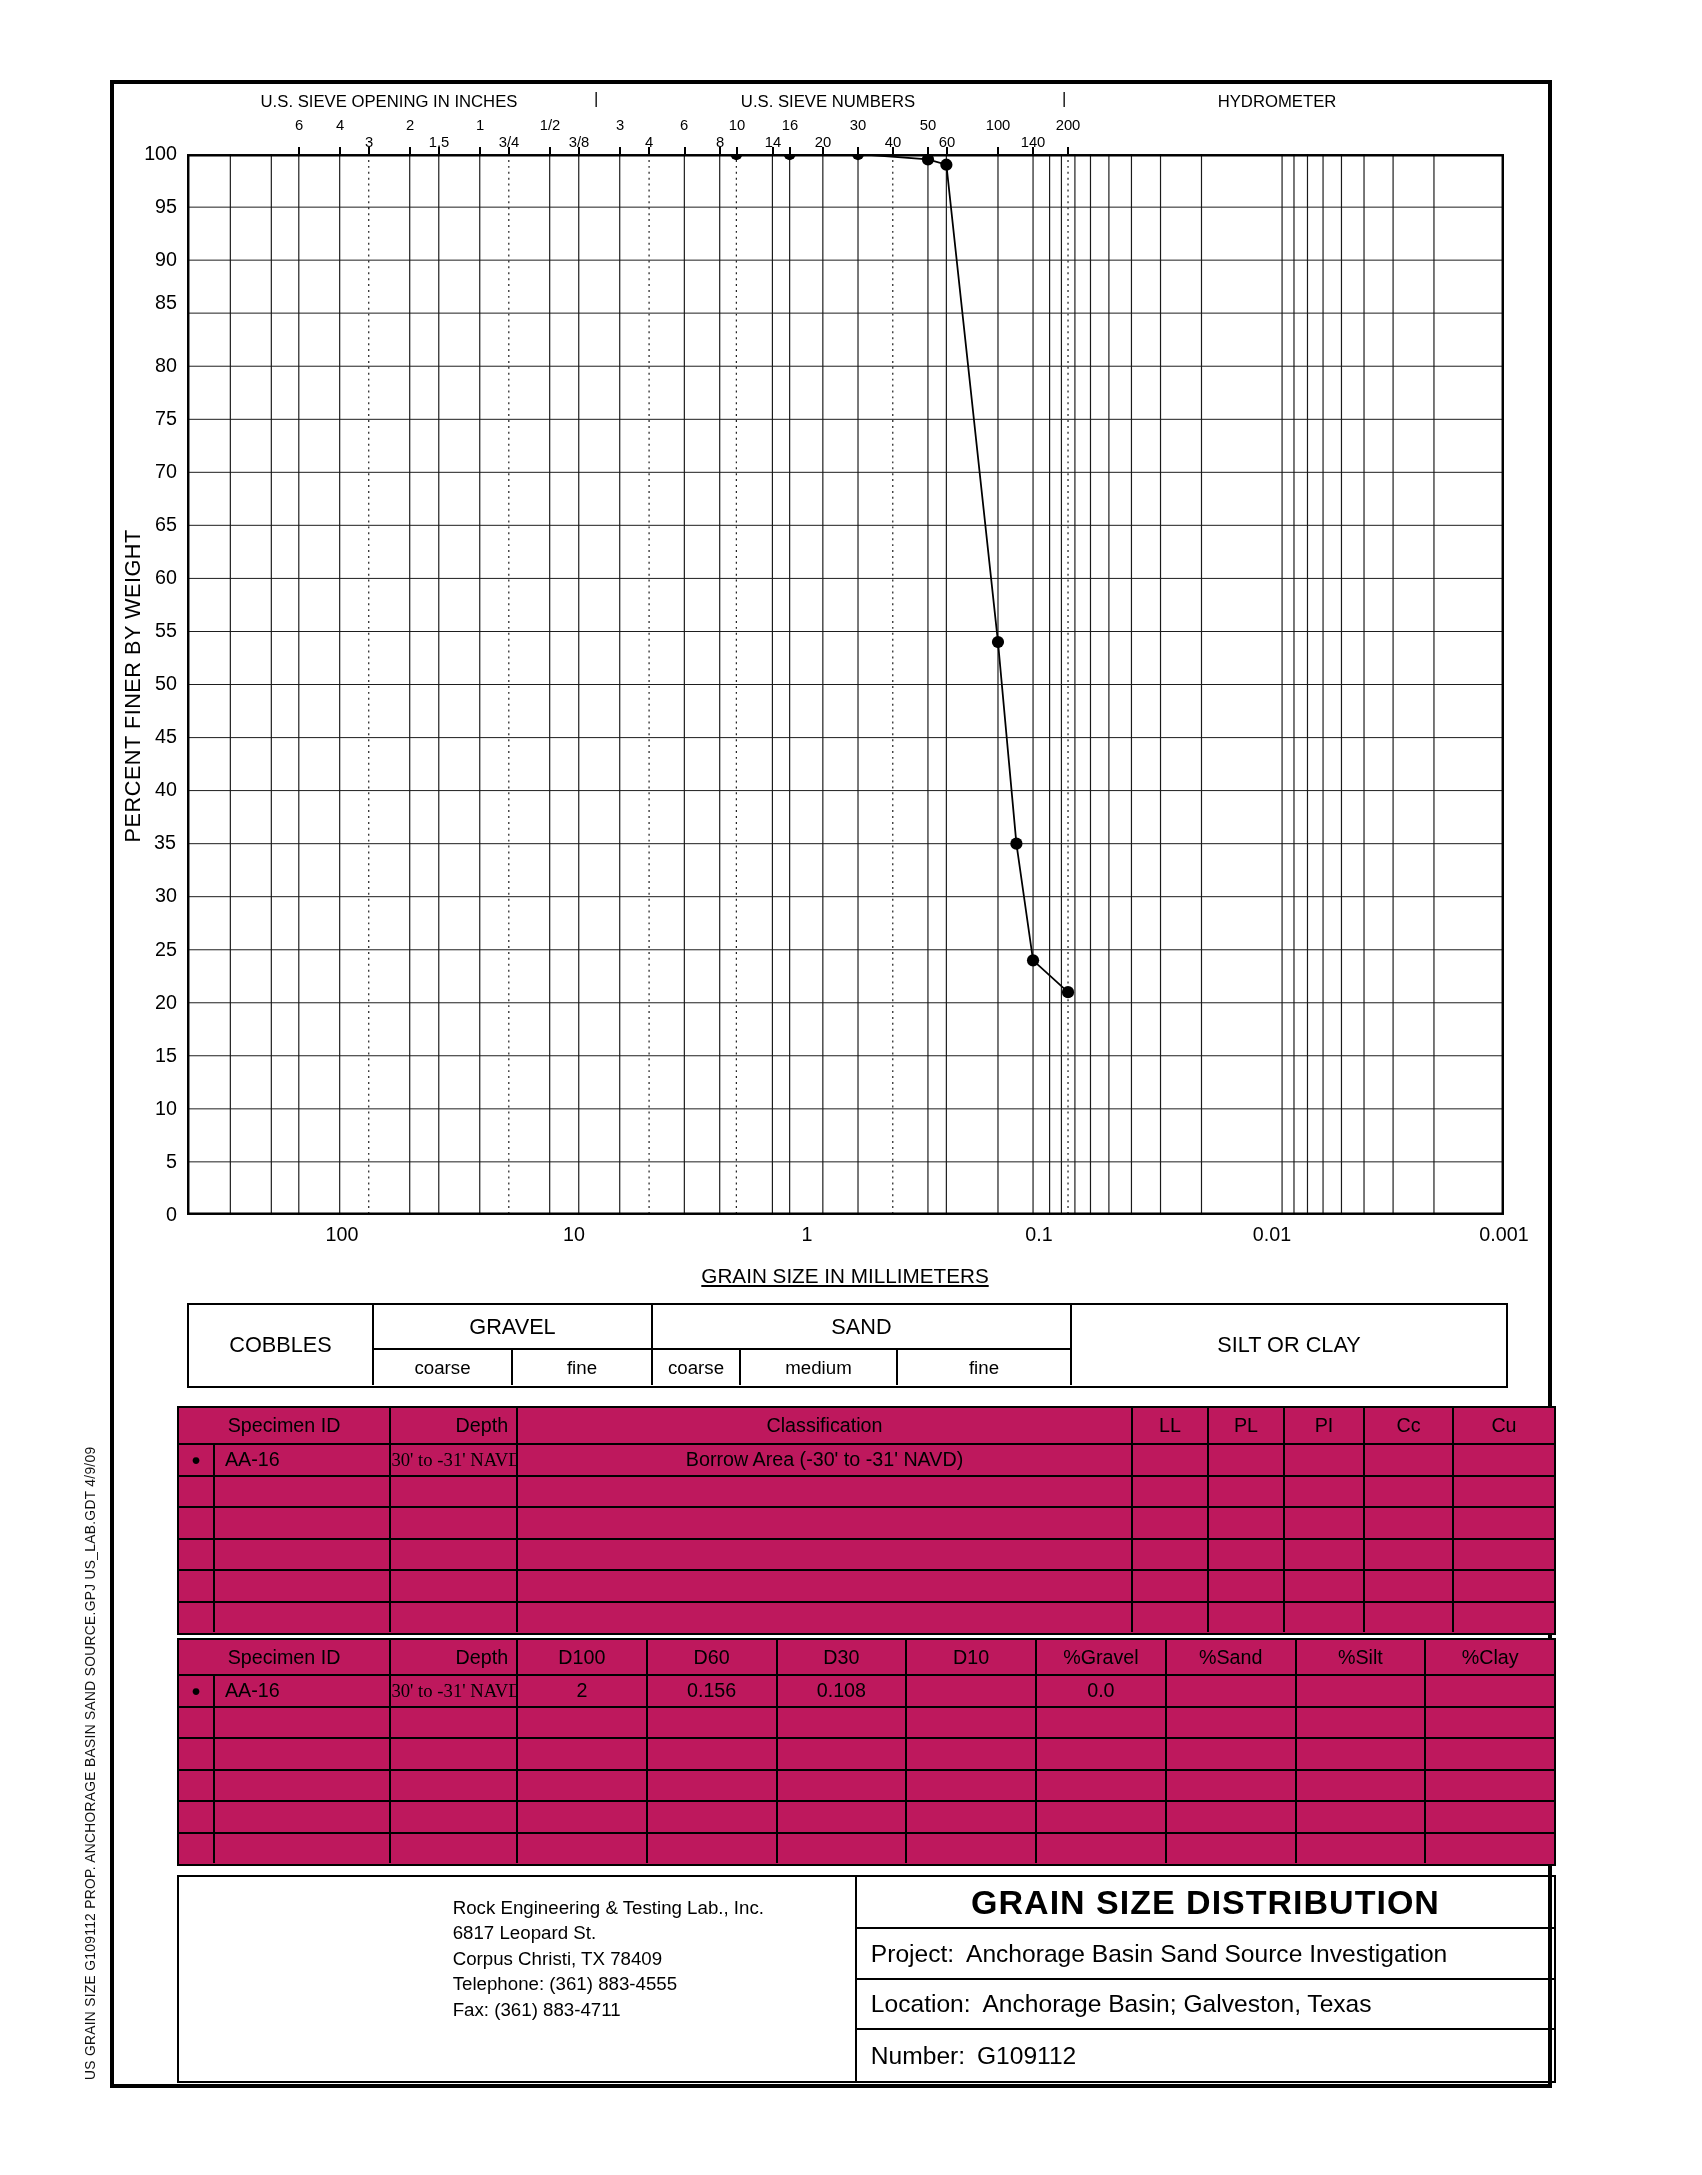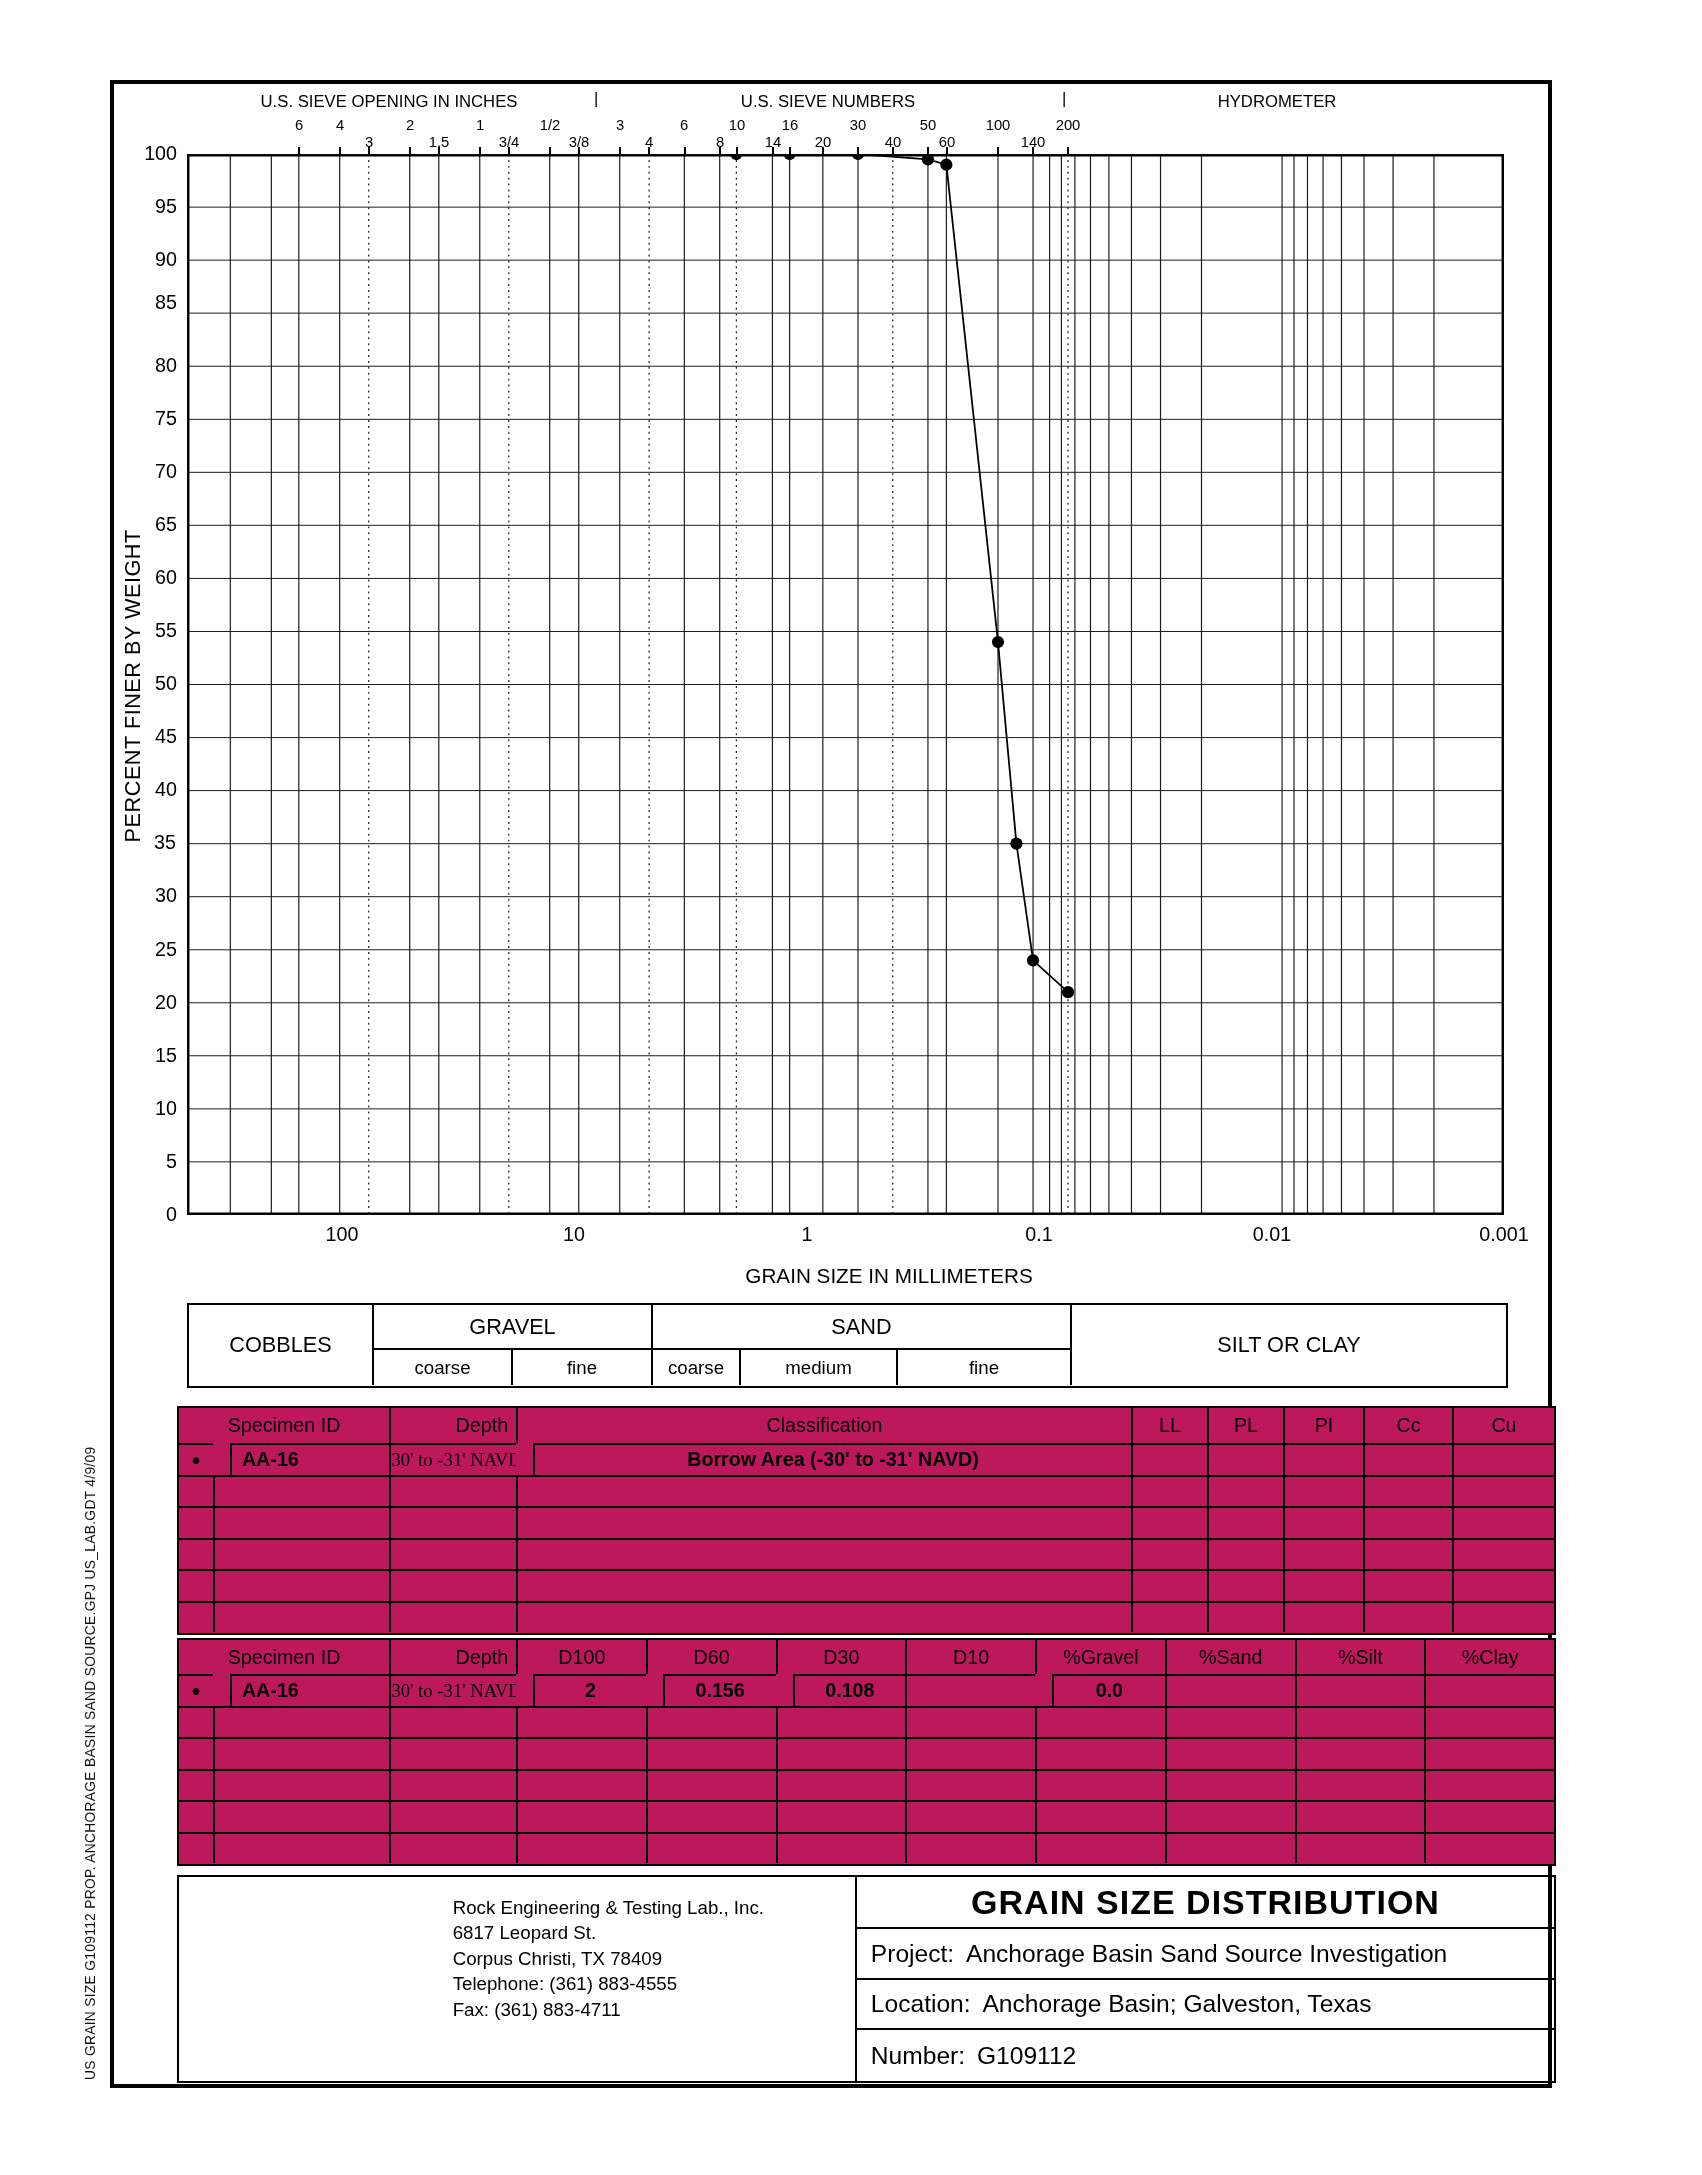--- a/index.html
+++ b/index.html
@@ -15,21 +15,21 @@
 
   
   #top-labels,#y-labels,#x-labels{position:absolute;left:0;top:0;width:0;height:0;}
   .sieve-label{position:absolute;transform:translateX(-50%);font-size:14.8px;white-space:nowrap;line-height:14.8px;}
   .sieve-tick{position:absolute;width:2px;height:6.9px;background:#000;}
   .ytick{position:absolute;width:61px;text-align:right;font-size:19.7px;line-height:22.7px;}
   .xtick{position:absolute;transform:translateX(-50%);font-size:19.7px;line-height:21.7px;}
 
   .y-title{position:absolute;left:-154px;top:674px;width:571px;height:23.6px;text-align:center;
            font-size:21.7px;letter-spacing:0.5px;transform:rotate(-90deg);}
-  .x-title{position:absolute;left:889px;top:1264px;transform:translateX(-50%);font-size:20.7px;}
+  .x-title{position:absolute;left:845px;top:1264px;transform:translateX(-50%);font-size:20.7px;text-decoration:underline;}
 
   
   .bands{position:absolute;left:187px;top:1303px;width:1321px;height:85px;box-sizing:border-box;
          border:2px solid #000;display:grid;
          grid-template-columns:183px 139px 140px 88px 157px 174px 436px;
          grid-template-rows:43px 37px;}
   .bands .cell{border-left:2px solid #000;border-top:2px solid #000;display:flex;
                align-items:center;justify-content:center;font-size:21.7px;}
   .bands .cell.sub{font-size:18.7px;}
   .bands .fl{border-left:none;} .bands .hr{border-top:none;}
@@ -40,21 +40,21 @@
       grid-template-columns:34px 176px 127px 615px 76px 76px 80px 89px 102px;
       grid-template-rows:35px repeat(6,31.5px);}
   .t2{left:177px;top:1638px;width:1379px;height:228px;
       grid-template-columns:34px 176px 127px repeat(8,1fr);
       grid-template-rows:34px repeat(6,31.5px);}
   .c{border-left:2px solid #000;border-top:2px solid #000;display:flex;align-items:center;
      justify-content:center;font-size:19.7px;overflow:hidden;white-space:nowrap;}
   .c.fl{border-left:none;} .c.hr{border-top:none;}
   .c.left{justify-content:flex-start;padding-left:9.9px;}
   .c.right{justify-content:flex-end;padding-right:7.9px;}
-  .b{font-weight:bold;margin-left:17px;}
+  .b{font-weight:normal;}
   .serif{font-family:"Liberation Serif",serif;font-size:18.7px;}
   .sym{font-size:15.8px;}
 
   
   .footer{position:absolute;left:177px;top:1875px;width:1379px;height:208px;box-sizing:border-box;
           border:2px solid #000;display:grid;
           grid-template-columns:256px 422px 697px;
           grid-template-rows:52px 51px 50px 1fr;}
   .logo-cell{grid-area:1/1/5/2;border-right:2px solid #000;display:flex;align-items:center;justify-content:center;}
   .company-cell{grid-area:1/2/5/3;border-right:2px solid #000;padding:17.7px 0 0 17.7px;

